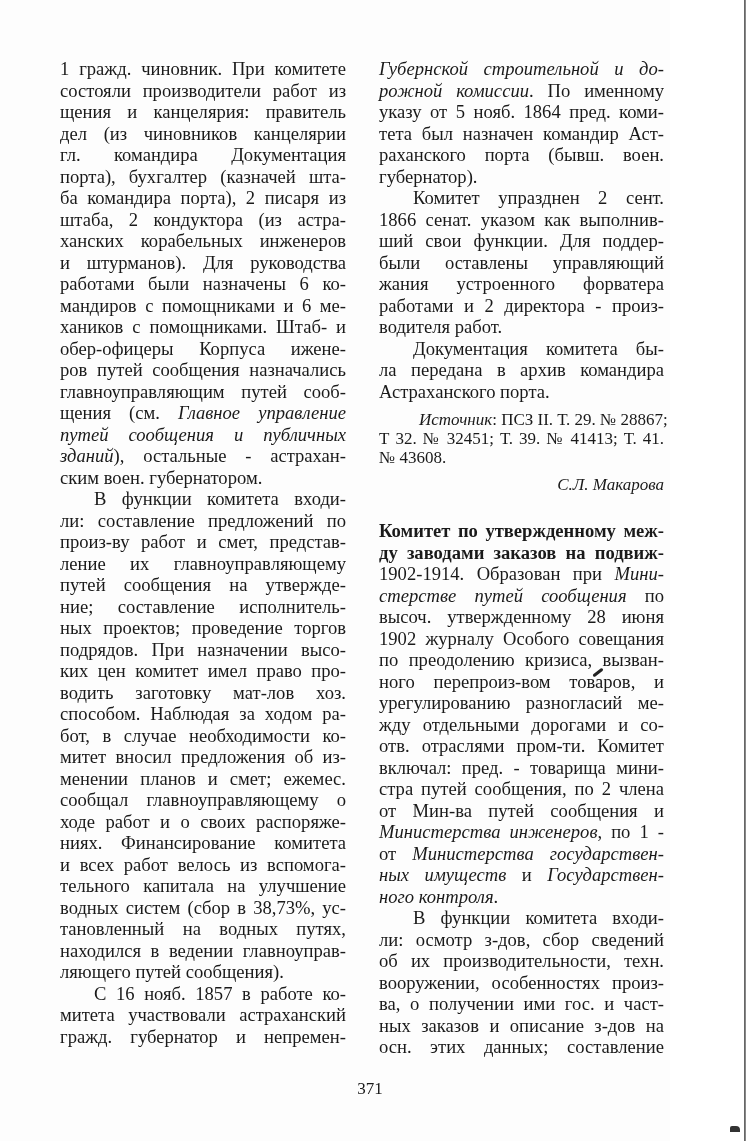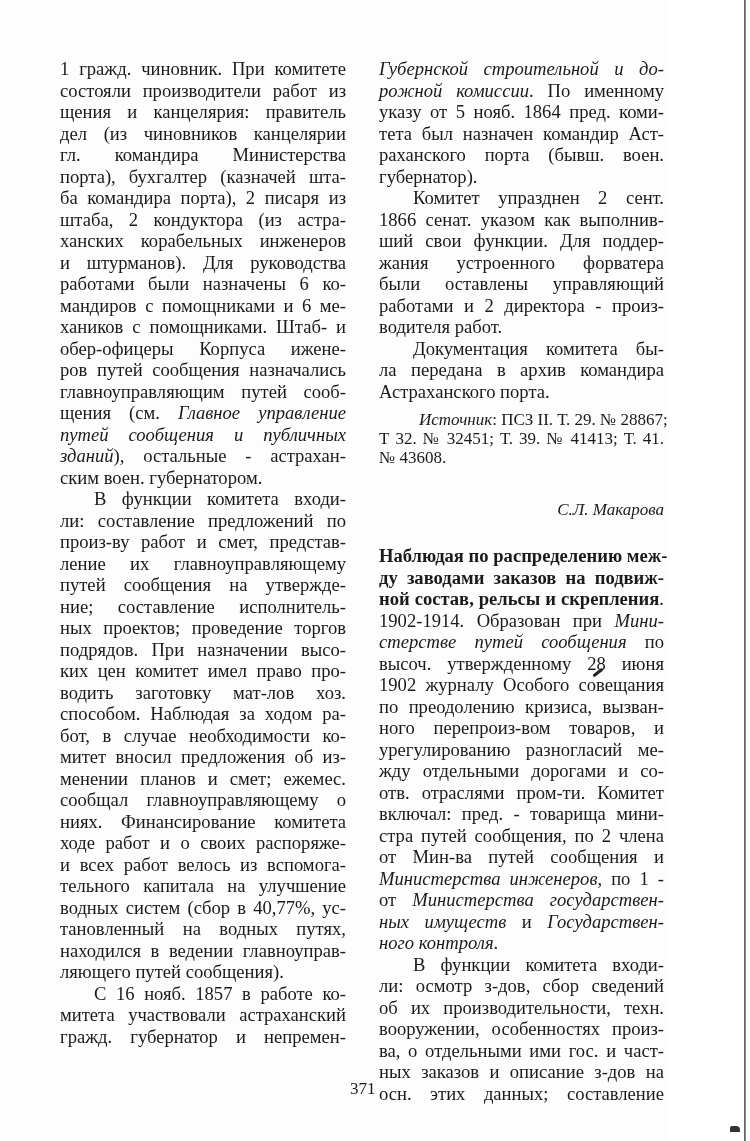--- a/index.html
+++ b/index.html
@@ -22,25 +22,25 @@
   }
   .line.last { text-align-last: left; }
   .line.indent { padding-left: 34px; }
   .line.right { text-align: left; text-align-last: right; }
   .src {
     font-size: 17px; height: 19px; line-height: 19px;
   }
   .src.indent { padding-left: 40px; }
   .gap-s { height: 8px; }
   .gap-m { height: 26px; }
-  i, .it { font-style: italic; margin-top: 25px; }
+  i, .it { font-style: italic; }
   b, .bd { font-weight: bold; }
   .page-number {
     position: absolute; left: 350px; top: 1079px; width: 40px;
-    font-size: 17px;
+    text-align: center; font-size: 17px;
   }
   .binding-edge {
     position: absolute; left: 744px; top: 0; width: 2px; height: 1141px;
     background: linear-gradient(to right, #555, #999);
   }
   .corner-mark {
     position: absolute; left: 730px; top: 1126px; width: 10px; height: 6px;
     background: #333; border-radius: 2px 4px 0 0;
   }
   .pen-mark {
@@ -50,21 +50,21 @@
 </style>
 </head>
 <body>
 
 <div class="page">
   <div class="col col-left" id="col-left">
       <div class="line"><span>1 гражд. чиновник. При комитете</span></div>
       <div class="line"><span>состояли производители работ из</span></div>
       <div class="line"><span>щения и канцелярия: правитель</span></div>
       <div class="line"><span>дел (из чиновников канцелярии</span></div>
-      <div class="line"><span>гл. командира Министерства</span></div>
+      <div class="line"><span>гл. командира Документация</span></div>
       <div class="line"><span>порта), бухгалтер (казначей шта-</span></div>
       <div class="line"><span>ба командира порта), 2 писаря из</span></div>
       <div class="line"><span>штаба, 2 кондуктора (из астра-</span></div>
       <div class="line"><span>ханских корабельных инженеров</span></div>
       <div class="line"><span>и штурманов). Для руководства</span></div>
       <div class="line"><span>работами были назначены 6 ко-</span></div>
       <div class="line"><span>мандиров с помощниками и 6 ме-</span></div>
       <div class="line"><span>хаников с помощниками. Штаб- и</span></div>
       <div class="line"><span>обер-офицеры Корпуса ижене-</span></div>
       <div class="line"><span>ров путей сообщения назначались</span></div>
@@ -81,85 +81,84 @@
       <div class="line"><span>ние; составление исполнитель-</span></div>
       <div class="line"><span>ных проектов; проведение торгов</span></div>
       <div class="line"><span>подрядов. При назначении высо-</span></div>
       <div class="line"><span>ких цен комитет имел право про-</span></div>
       <div class="line"><span>водить заготовку мат-лов хоз.</span></div>
       <div class="line"><span>способом. Наблюдая за ходом ра-</span></div>
       <div class="line"><span>бот, в случае необходимости ко-</span></div>
       <div class="line"><span>митет вносил предложения об из-</span></div>
       <div class="line"><span>менении планов и смет; ежемес.</span></div>
       <div class="line"><span>сообщал главноуправляющему о</span></div>
+      <div class="line"><span>ходе работ и о своих распоряже-</span></div>
       <div class="line"><span>ниях. Финансирование комитета</span></div>
-      <div class="line"><span>ходе работ и о своих распоряже-</span></div>
       <div class="line"><span>и всех работ велось из вспомога-</span></div>
       <div class="line"><span>тельного капитала на улучшение</span></div>
-      <div class="line"><span>водных систем (сбор в 40,77%, ус-</span></div>
+      <div class="line"><span>водных систем (сбор в 38,73%, ус-</span></div>
       <div class="line"><span>тановленный на водных путях,</span></div>
       <div class="line"><span>находился в ведении главноуправ-</span></div>
       <div class="line last"><span>ляющего путей сообщения).</span></div>
       <div class="line indent"><span>С 16 нояб. 1857 в работе ко-</span></div>
       <div class="line"><span>митета участвовали астраханский</span></div>
       <div class="line"><span>гражд. губернатор и непремен-</span></div>
     </div>
   <div class="col col-right" id="col-right">
     <div id="r-block1">
         <div class="line"><span class="it">Губернской строительной и до-</span></div>
         <div class="line"><span class="it">рожной комиссии</span><span>. По именному</span></div>
         <div class="line"><span>указу от 5 нояб. 1864 пред. коми-</span></div>
         <div class="line"><span>тета был назначен командир Аст-</span></div>
         <div class="line"><span>раханского порта (бывш. воен.</span></div>
         <div class="line last"><span>губернатор).</span></div>
         <div class="line indent"><span>Комитет упразднен 2 сент.</span></div>
         <div class="line"><span>1866 сенат. указом как выполнив-</span></div>
         <div class="line"><span>ший свои функции. Для поддер-</span></div>
+        <div class="line"><span>были оставлены управляющий</span></div>
         <div class="line"><span>жания устроенного форватера</span></div>
-        <div class="line"><span>были оставлены управляющий</span></div>
         <div class="line"><span>работами и 2 директора - произ-</span></div>
         <div class="line last"><span>водителя работ.</span></div>
         <div class="line indent"><span>Документация комитета бы-</span></div>
         <div class="line"><span>ла передана в архив командира</span></div>
         <div class="line last"><span>Астраханского порта.</span></div>
       </div>
     <div class="gap-s"></div>
     <div>
       <div class="line src indent"><span class="it">Источник</span><span>: ПСЗ II. Т. 29. № 28867;</span></div>
       <div class="line src">Т 32. № 32451; Т. 39. № 41413; Т. 41.</div>
       <div class="line src last">№ 43608.</div>
     </div>
     <div class="gap-s"></div>
     <div class="line src right it">С.Л. Макарова</div>
     <div class="gap-m"></div>
     <div id="r-block2">
-        <div class="line"><span class="bd">Наблюдая по распределению меж-</span></div>
+        <div class="line"><span class="bd">Комитет по утвержденному меж-</span></div>
         <div class="line"><span class="bd">ду заводами заказов на подвиж-</span></div>
-        <div class="line"><span class="bd">ной состав, рельсы и скрепления</span><span>.</span></div>
         <div class="line"><span>1902-1914. Образован при </span><span class="it">Мини-</span></div>
         <div class="line"><span class="it">стерстве путей сообщения</span><span> по</span></div>
         <div class="line"><span>высоч. утвержденному 28 июня</span></div>
         <div class="line"><span>1902 журналу Особого совещания</span></div>
         <div class="line"><span>по преодолению кризиса, вызван-</span></div>
         <div class="line"><span>ного перепроиз-вом товаров, и</span></div>
         <div class="line"><span>урегулированию разногласий ме-</span></div>
         <div class="line"><span>жду отдельными дорогами и со-</span></div>
         <div class="line"><span>отв. отраслями пром-ти. Комитет</span></div>
         <div class="line"><span>включал: пред. - товарища мини-</span></div>
         <div class="line"><span>стра путей сообщения, по 2 члена</span></div>
         <div class="line"><span>от Мин-ва путей сообщения и</span></div>
         <div class="line"><span class="it">Министерства инженеров</span><span>, по 1 -</span></div>
         <div class="line"><span>от </span><span class="it">Министерства государствен-</span></div>
         <div class="line"><span class="it">ных имуществ</span><span> и </span><span class="it">Государствен-</span></div>
         <div class="line last"><span class="it">ного контроля</span><span>.</span></div>
         <div class="line indent"><span>В функции комитета входи-</span></div>
         <div class="line"><span>ли: осмотр з-дов, сбор сведений</span></div>
         <div class="line"><span>об их производительности, техн.</span></div>
         <div class="line"><span>вооружении, особенностях произ-</span></div>
-        <div class="line"><span>ва, о отдельными ими гос. и част-</span></div>
+        <div class="line"><span>ва, о получении ими гос. и част-</span></div>
         <div class="line"><span>ных заказов и описание з-дов на</span></div>
         <div class="line"><span>осн. этих данных; составление</span></div>
       </div>
   </div>
   <div class="page-number">371</div>
   <div class="binding-edge"></div>
   <div class="corner-mark"></div>
   <div class="pen-mark"></div>
 </div>
 

